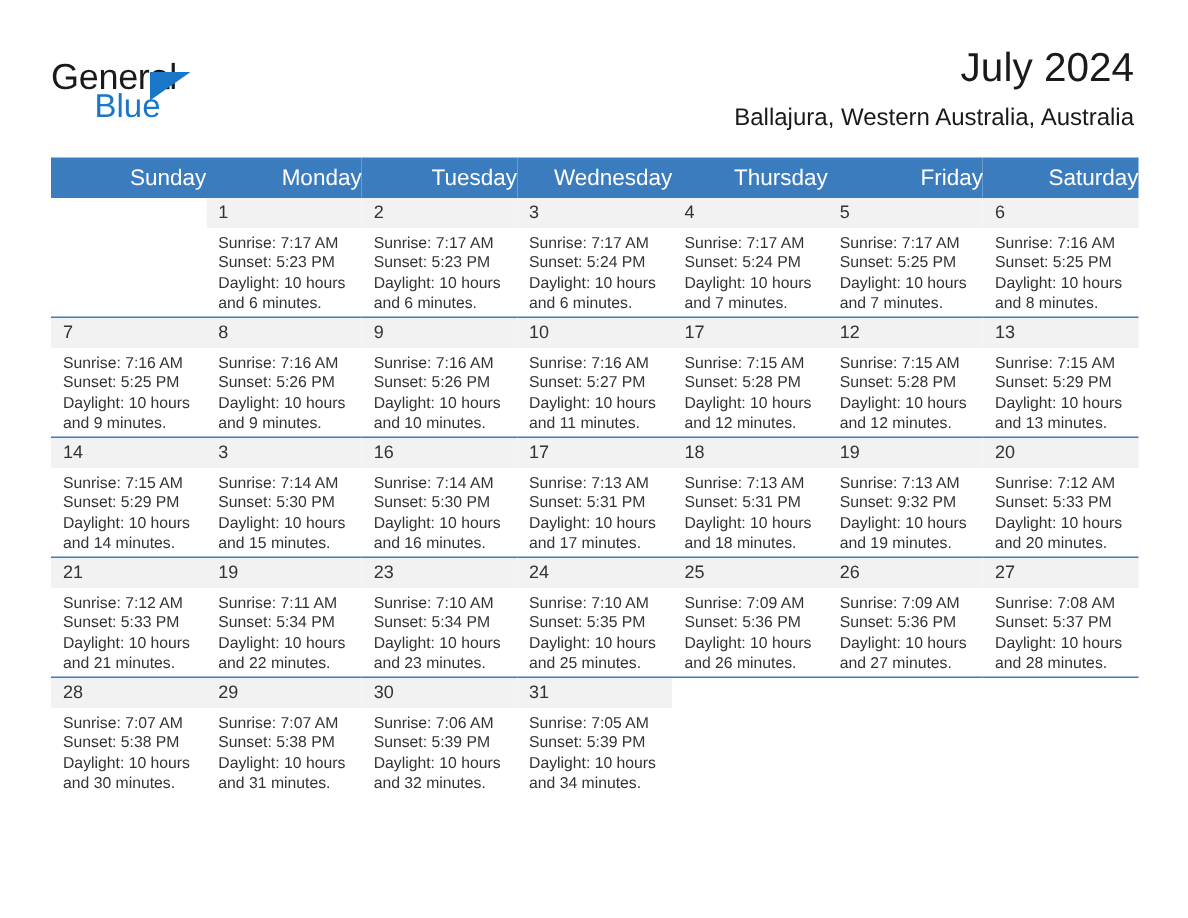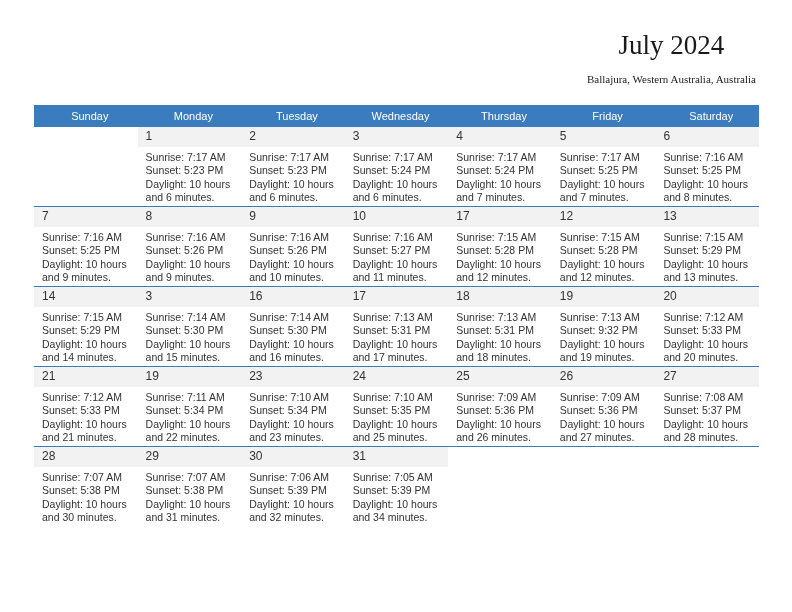--- a/index.html
+++ b/index.html
@@ -61,52 +61,51 @@
     width: 0;
     height: 0;
     border-left: 27px solid #1a76c6;
     border-bottom: 19px solid transparent;
   }
 
   .title-block {
     position: absolute;
     right: 36px;
     top: 28px;
-    text-align: center;
-    font-family: Liberation Serif, serif;
+    text-align: right;
   }
   .cal-title {
     font-size: 27px;
     color: #1a1a1a;
     line-height: 34px;
     white-space: nowrap;
   }
   .cal-subtitle {
-    font-size: 11px;
+    font-size: 16px;
     color: #1a1a1a;
     line-height: 22px;
     margin-top: 6px;
     white-space: nowrap;
   }
 
   
   .calendar {
     position: absolute;
     left: 34px;
     top: 105px;
     width: 725px;
     border-collapse: collapse;
     table-layout: fixed;
   }
   .calendar th {
     background: #3a7cbe;
     color: #ffffff;
     font-weight: normal;
-    font-size: 11px;
-    text-align: center;
+    font-size: 15px;
+    text-align: right;
     padding: 5px 0 5px 8px;
     height: 11px;
     border: none;
     margin-left: 10px;
   }
   .calendar td {
     vertical-align: top;
     padding: 0;
     border: none;
     border-top: 1px solid #3a7cbe;
@@ -141,20 +140,25 @@
     white-space: nowrap;
   }
 </style>
 </head>
 <body>
 
 <div class="page">
 
   <div class="header">
 
+    <div class="logo">
+      <span class="logo-general">General</span>
+      <span class="logo-tri"></span>
+      <span class="logo-blue">Blue</span>
+    </div>
 
     <div class="title-block">
       <div class="cal-title">July 2024</div>
       <div class="cal-subtitle">Ballajura, Western Australia, Australia</div>
     </div>
 
   </div>
 
   <table class="calendar">
     <thead>

